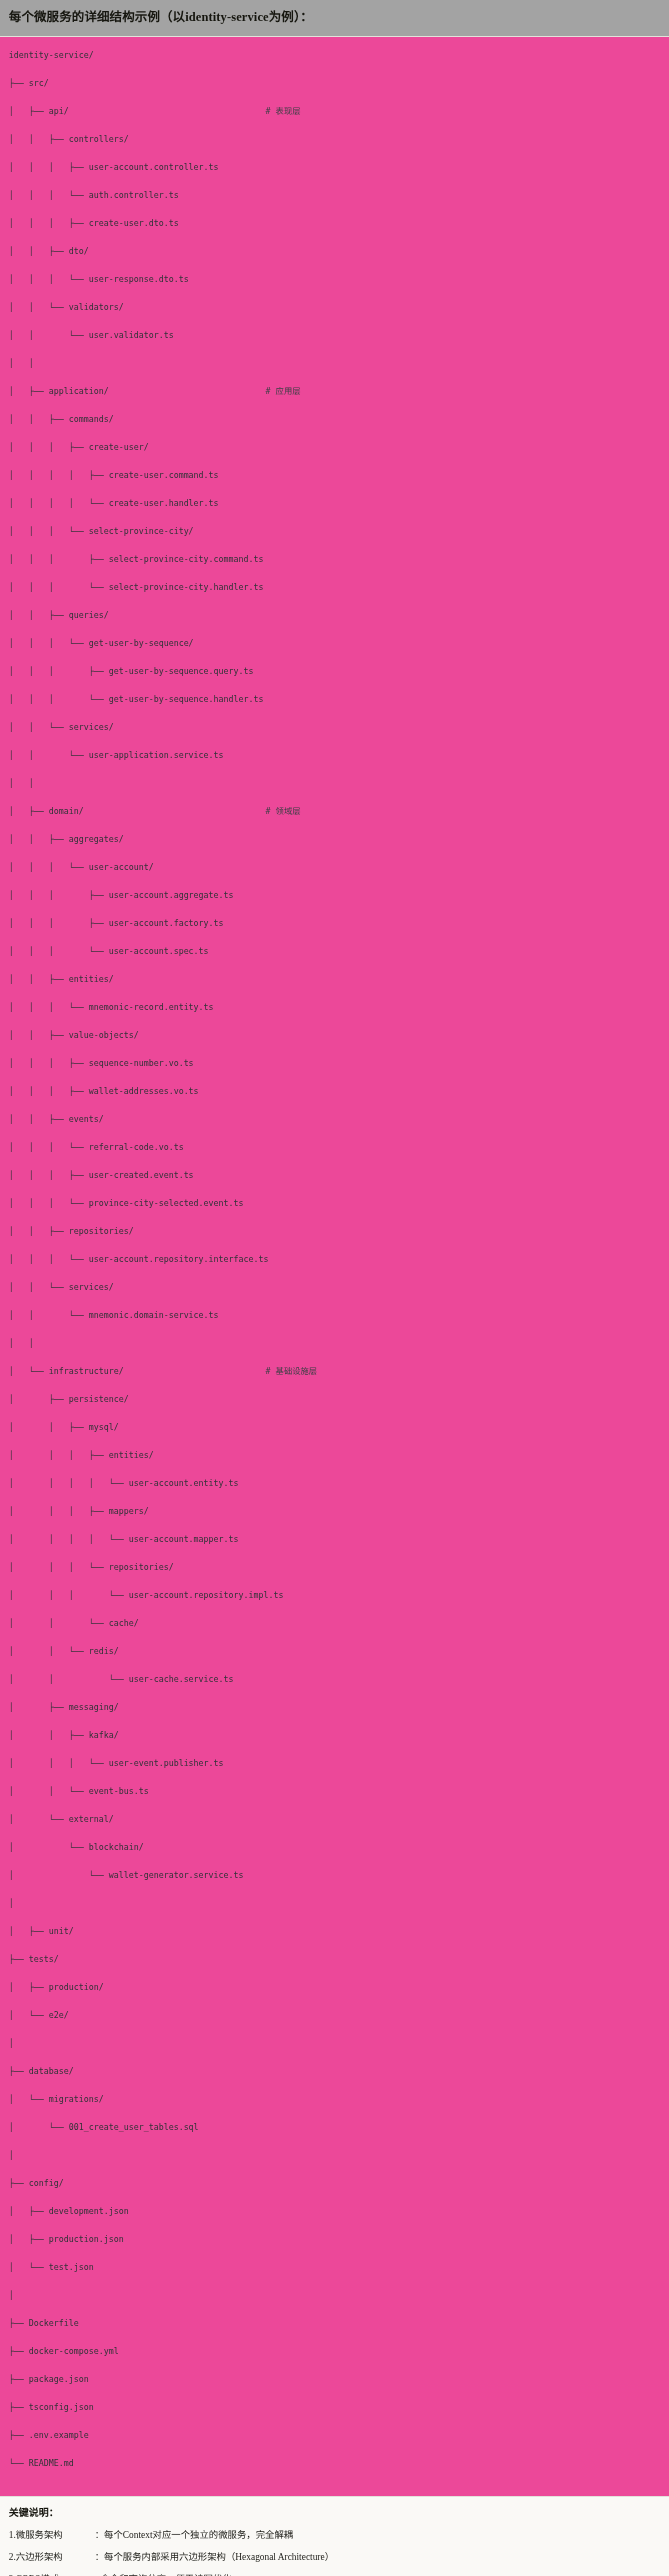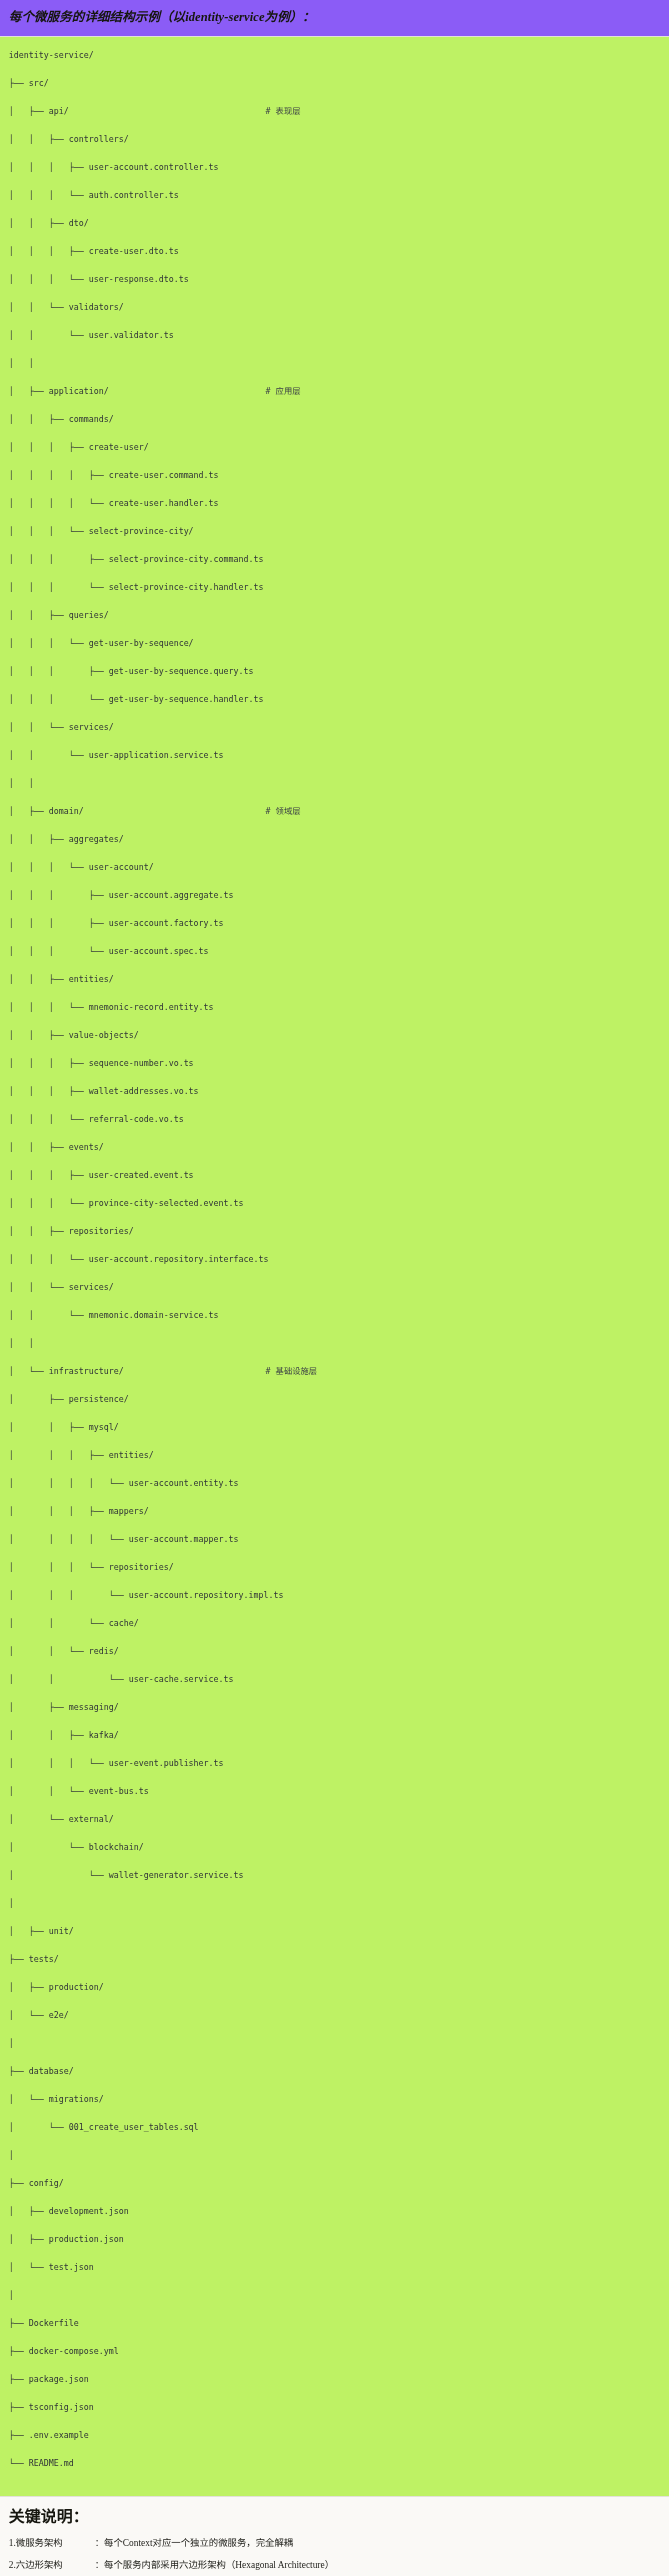--- a/index.html
+++ b/index.html
@@ -17,36 +17,35 @@
 
   .page {
     width: 669px;
     box-sizing: border-box;
     background: #faf9f6;
   }
 
   
   .title-bar {
     padding: 8.8px 8.8px 10px 8.8px;
-    background: #8b5cf6;
+    background: #a3a3a3;
     border-bottom: 0.6px solid #e3e1da;
-    font-style: italic;
   }
   .title-text {
     font-family: "Liberation Serif", "DejaVu Serif", serif;
     font-weight: bold;
     font-size: 12.5px;
     line-height: 1.35;
     letter-spacing: 0.1px;
     color: #16160f;
   }
 
   
   .code-block {
-    background: #bef264;
+    background: #ec4899;
     padding: 11.3px 8.8px 12.5px 8.8px;
     border-bottom: 0.6px solid #e3e1da;
   }
   .tree {
     font-family: "DejaVu Sans Mono", "Liberation Mono", monospace;
     font-size: 8.3px;
     line-height: 14px;
     color: #2f3337;
     white-space: pre;
     tab-size: 4;
@@ -58,23 +57,23 @@
   }
   .tree-row .path { color: #2f3337; }
   .tree-row .comment { color: #3a3f44; margin-left: 37px; }
 
   
   .notes {
     padding: 10px 8.8px 12.5px 8.8px;
     background: #faf9f6;
   }
   .notes-heading {
-    font-family: Liberation Serif, serif;
+    font-family: Liberation Mono, monospace;
     font-weight: bold;
-    font-size: 16px;
+    font-size: 10px;
     color: #16160f;
     margin: 0 0 8.8px 0;
     line-height: 1.3;
   }
   .note-item {
     font-family: "Liberation Serif", "DejaVu Serif", serif;
     font-size: 9.4px;
     line-height: 1.45;
     color: #1d1d18;
     margin: 0 0 8.1px 0;
@@ -93,22 +92,22 @@
     <div class="title-text">每个微服务的详细结构示例（以identity-service为例）：</div>
   </div>
 
   <div class="code-block">
     <div class="tree" id="tree-container"><span class="tree-row"><span class="path">identity-service/</span></span>
 <span class="tree-row"><span class="path">├── src/</span></span>
 <span class="tree-row"><span class="path">│   ├── api/</span>                                <span class="comment"># 表现层</span></span>
 <span class="tree-row"><span class="path">│   │   ├── controllers/</span></span>
 <span class="tree-row"><span class="path">│   │   │   ├── user-account.controller.ts</span></span>
 <span class="tree-row"><span class="path">│   │   │   └── auth.controller.ts</span></span>
+<span class="tree-row"><span class="path">│   │   │   ├── create-user.dto.ts</span></span>
 <span class="tree-row"><span class="path">│   │   ├── dto/</span></span>
-<span class="tree-row"><span class="path">│   │   │   ├── create-user.dto.ts</span></span>
 <span class="tree-row"><span class="path">│   │   │   └── user-response.dto.ts</span></span>
 <span class="tree-row"><span class="path">│   │   └── validators/</span></span>
 <span class="tree-row"><span class="path">│   │       └── user.validator.ts</span></span>
 <span class="tree-row"><span class="path">│   │</span></span>
 <span class="tree-row"><span class="path">│   ├── application/</span>                        <span class="comment"># 应用层</span></span>
 <span class="tree-row"><span class="path">│   │   ├── commands/</span></span>
 <span class="tree-row"><span class="path">│   │   │   ├── create-user/</span></span>
 <span class="tree-row"><span class="path">│   │   │   │   ├── create-user.command.ts</span></span>
 <span class="tree-row"><span class="path">│   │   │   │   └── create-user.handler.ts</span></span>
 <span class="tree-row"><span class="path">│   │   │   └── select-province-city/</span></span>
@@ -125,22 +124,22 @@
 <span class="tree-row"><span class="path">│   │   ├── aggregates/</span></span>
 <span class="tree-row"><span class="path">│   │   │   └── user-account/</span></span>
 <span class="tree-row"><span class="path">│   │   │       ├── user-account.aggregate.ts</span></span>
 <span class="tree-row"><span class="path">│   │   │       ├── user-account.factory.ts</span></span>
 <span class="tree-row"><span class="path">│   │   │       └── user-account.spec.ts</span></span>
 <span class="tree-row"><span class="path">│   │   ├── entities/</span></span>
 <span class="tree-row"><span class="path">│   │   │   └── mnemonic-record.entity.ts</span></span>
 <span class="tree-row"><span class="path">│   │   ├── value-objects/</span></span>
 <span class="tree-row"><span class="path">│   │   │   ├── sequence-number.vo.ts</span></span>
 <span class="tree-row"><span class="path">│   │   │   ├── wallet-addresses.vo.ts</span></span>
+<span class="tree-row"><span class="path">│   │   ├── events/</span></span>
 <span class="tree-row"><span class="path">│   │   │   └── referral-code.vo.ts</span></span>
-<span class="tree-row"><span class="path">│   │   ├── events/</span></span>
 <span class="tree-row"><span class="path">│   │   │   ├── user-created.event.ts</span></span>
 <span class="tree-row"><span class="path">│   │   │   └── province-city-selected.event.ts</span></span>
 <span class="tree-row"><span class="path">│   │   ├── repositories/</span></span>
 <span class="tree-row"><span class="path">│   │   │   └── user-account.repository.interface.ts</span></span>
 <span class="tree-row"><span class="path">│   │   └── services/</span></span>
 <span class="tree-row"><span class="path">│   │       └── mnemonic.domain-service.ts</span></span>
 <span class="tree-row"><span class="path">│   │</span></span>
 <span class="tree-row"><span class="path">│   └── infrastructure/</span>                     <span class="comment"># 基础设施层</span></span>
 <span class="tree-row"><span class="path">│       ├── persistence/</span></span>
 <span class="tree-row"><span class="path">│       │   ├── mysql/</span></span>

